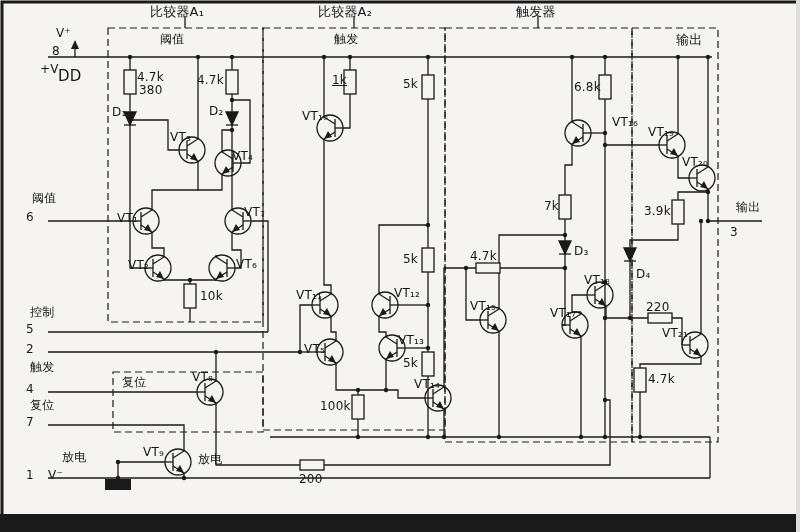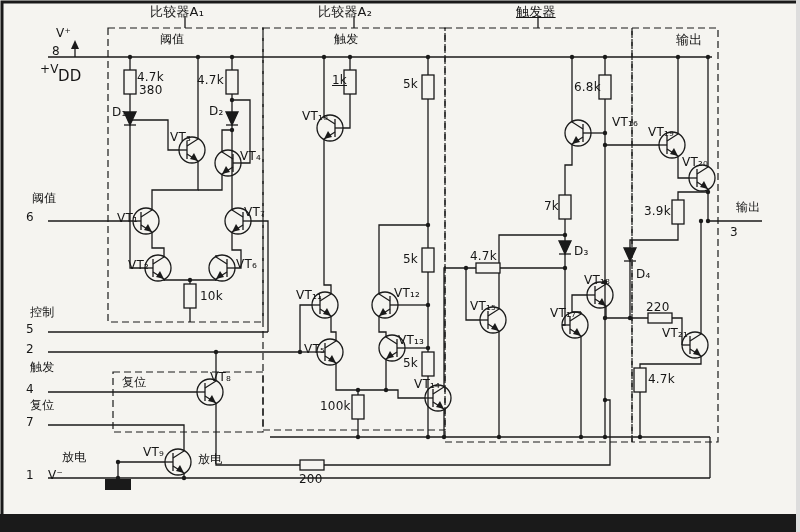--- a/index.html
+++ b/index.html
@@ -369,21 +369,21 @@
         <circle cx="118" cy="462" r="2.2" fill="#1a1a1a" stroke="none"></circle>
       </g>
       <g stroke="#1a1a1a" stroke-width="1.3" fill="none">
         <polygon points="75,40 71,49 79,49" fill="#1a1a1a" stroke="none"></polygon>
         <rect x="105" y="479" width="26" height="11" fill="#1a1a1a" stroke="none"></rect>
       </g>
     </svg>
   <div id="label-layer">
       <div class="lbl title" style="left: 150px; top: 5px;">比较器A₁</div>
       <div class="lbl title" style="left: 318px; top: 5px;">比较器A₂</div>
-      <div class="lbl title" style="left: 516px; top: 5px; text-decoration: underline;">触发器</div>
+      <div class="lbl title" style="left: 516px; top: 5px;">触发器</div>
       <div class="lbl title" style="left: 676px; top: 33px;">输出</div>
       <div class="lbl" style="left: 160px; top: 33px;">阈值</div>
       <div class="lbl" style="left: 334px; top: 33px;">触发</div>
       <div class="lbl" style="left: 122px; top: 376px;">复位</div>
       <div class="lbl" style="left: 56px; top: 27px;">V⁺</div>
       <div class="lbl" style="left: 52px; top: 45px;">8</div>
       <div class="lbl" style="left: 40px; top: 63px;">+V</div>
       <div class="lbl small" style="left: 58px; top: 69px;">DD</div>
       <div class="lbl" style="left: 32px; top: 192px;">阈值</div>
       <div class="lbl" style="left: 26px; top: 211px;">6</div>
@@ -416,25 +416,25 @@
       <div class="lbl" style="left: 644px; top: 205px;">3.9k</div>
       <div class="lbl" style="left: 646px; top: 301px;">220</div>
       <div class="lbl" style="left: 648px; top: 373px;">4.7k</div>
       <div class="lbl" style="left: 112px; top: 106px;">D₁</div>
       <div class="lbl" style="left: 209px; top: 105px;">D₂</div>
       <div class="lbl" style="left: 574px; top: 245px;">D₃</div>
       <div class="lbl" style="left: 636px; top: 268px;">D₄</div>
       <div class="lbl" style="left: 117px; top: 212px;">VT₁</div>
       <div class="lbl" style="left: 128px; top: 259px;">VT₂</div>
       <div class="lbl" style="left: 170px; top: 131px;">VT₃</div>
-      <div class="lbl" style="left: 240px; top: 150px;">VT₄</div>
+      <div class="lbl" style="left: 232px; top: 150px;">VT₄</div>
       <div class="lbl" style="left: 304px; top: 343px;">VT₅</div>
       <div class="lbl" style="left: 236px; top: 258px;">VT₆</div>
       <div class="lbl" style="left: 244px; top: 206px;">VT₇</div>
-      <div class="lbl" style="left: 210px; top: 371px;">VT₈</div>
+      <div class="lbl" style="left: 192px; top: 371px;">VT₈</div>
       <div class="lbl" style="left: 143px; top: 446px;">VT₉</div>
       <div class="lbl" style="left: 302px; top: 110px;">VT₁₀</div>
       <div class="lbl" style="left: 296px; top: 289px;">VT₁₁</div>
       <div class="lbl" style="left: 394px; top: 287px;">VT₁₂</div>
       <div class="lbl" style="left: 398px; top: 334px;">VT₁₃</div>
       <div class="lbl" style="left: 414px; top: 378px;">VT₁₄</div>
       <div class="lbl" style="left: 470px; top: 300px;">VT₁₅</div>
       <div class="lbl" style="left: 592px; top: 116px; margin-left: 20px;">VT₁₆</div>
       <div class="lbl" style="left: 550px; top: 307px;">VT₁₇</div>
       <div class="lbl" style="left: 584px; top: 274px;">VT₁₈</div>

